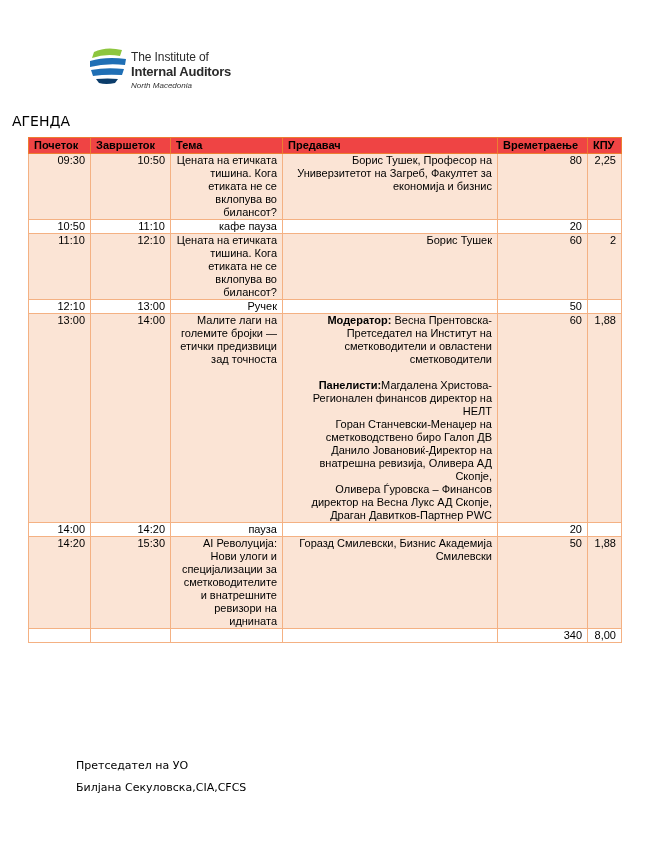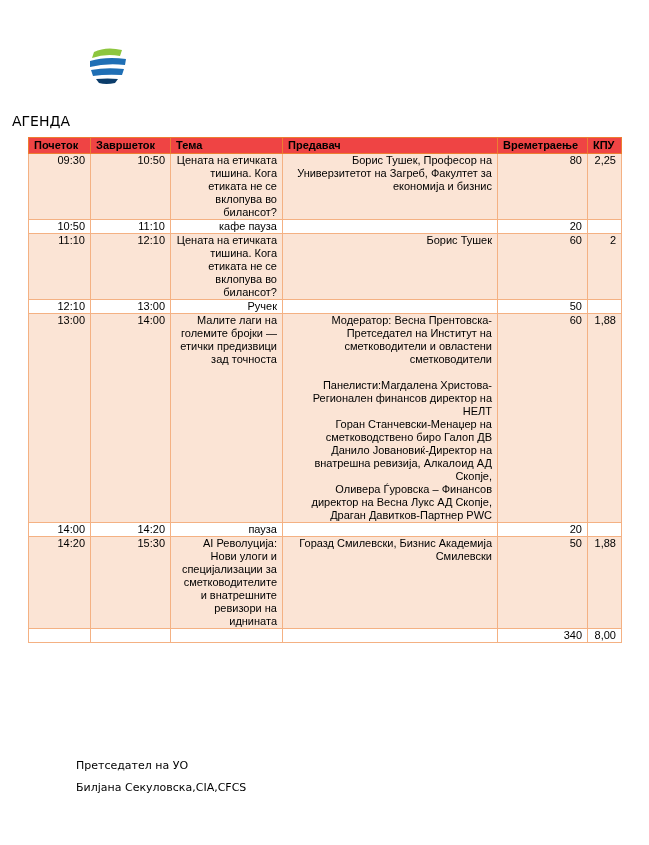--- a/index.html
+++ b/index.html
@@ -10,36 +10,41 @@
   .logo-l1 { font-size:12px; color:#2b2b2b; letter-spacing:-0.1px; }
   .logo-l2 { font-size:13px; font-weight:bold; color:#2b2b2b; margin-top:2px; letter-spacing:-0.2px; }
   .logo-l3 { font-size:8px; color:#333; margin-top:4px; font-style:italic; }
   .agenda-title { position:absolute; left:0; width:649px; top:113px; text-align:left; font-size:14px; font-family:"DejaVu Sans", sans-serif;margin-left:12px; }
   table.agenda { position:absolute; left:28px; top:137px; border-collapse:collapse; table-layout:fixed; width:593px; font-size:11px; line-height:13px; }
   table.agenda th { background:#ef4444; color:#000; font-weight:bold; text-align:left; padding:1px 5px 1px 5px; height:13px; border:1px solid #ed7d31; font-size:11px; }
   table.agenda td { border:1px solid #f4b183; padding:0 5px; vertical-align:top; text-align:right; }
   tr.hl td { background:#fbe4d5; }
   tr.plain td { background:#ffffff; }
   td.r { text-align:right;margin-left:28px; }
-  .strong { font-weight:normal;margin-top:17px; }
+  .strong { font-weight:bold;margin-top:17px; }
   .footer { position:absolute; left:76px; font-size:11px; font-family:"DejaVu Sans", sans-serif;margin-top:28px; }
   .f1 { top:731px; }
   .f2 { top:753px; }
   .para { display:block; }
 </style>
 </head>
 <body>
 
 <div class="logo">
   <svg width="40" height="42" viewBox="0 0 40 42">
     <path d="M6 8 Q18 2 34 6 L32 12 Q18 9 4 14 Z" fill="#8dc63f"></path>
     <path d="M2 17 Q18 12 38 15 L37 21 Q18 19 2 23 Z" fill="#1f6fb5"></path>
     <path d="M3 26 Q18 23 36 25 L34 31 Q18 30 5 32 Z" fill="#1f6fb5"></path>
     <path d="M8 35 Q20 34 30 35 L27 39 Q18 41 11 39 Z" fill="#0b3d6b"></path>
   </svg>
+  <div class="logo-text">
+    <div class="logo-l1">The Institute of</div>
+    <div class="logo-l2">Internal Auditors</div>
+    <div class="logo-l3">North Macedonia</div>
+  </div>
 </div>
 
 <div class="agenda-title">АГЕНДА</div>
 
 <table class="agenda">
   <colgroup>
     <col style="width:62px">
       <col style="width:80px">
       <col style="width:112px">
       <col style="width:215px">
@@ -91,21 +96,21 @@
     </tr>
     <tr class="hl">
       <td>13:00</td>
       <td>14:00</td>
       <td>Малите лаги на големите бројки — етички предизвици зад точноста</td>
       <td>
         <span class="para"><span class="strong">Модератор:</span><span> Весна Прентовска-Претседател на Институт на сметководители и овластени сметководители</span></span>
         <span class="para" style="height:13px"></span>
         <span class="para"><span class="strong">Панелисти:</span><span>Магдалена Христова-Регионален финансов директор на НЕЛТ</span></span>
         <span class="para"> Горан Станчевски-Менаџер на сметководствено биро Галоп ДВ</span>
-        <span class="para"> Данило Јовановиќ-Директор на внатрешна ревизија, Алкалоид АД Скопје,</span>
+        <span class="para"> Данило Јовановиќ-Директор на внатрешна ревизија, Оливера АД Скопје,</span>
         <span class="para">Оливера Ѓуровска – Финансов директор на Весна Лукс АД Скопје,</span>
         <span class="para"> Драган Давитков-Партнер PWC</span>
       </td>
       <td>60</td>
       <td>1,88</td>
     </tr>
     <tr class="plain">
       <td>14:00</td>
       <td>14:20</td>
       <td>пауза</td>

